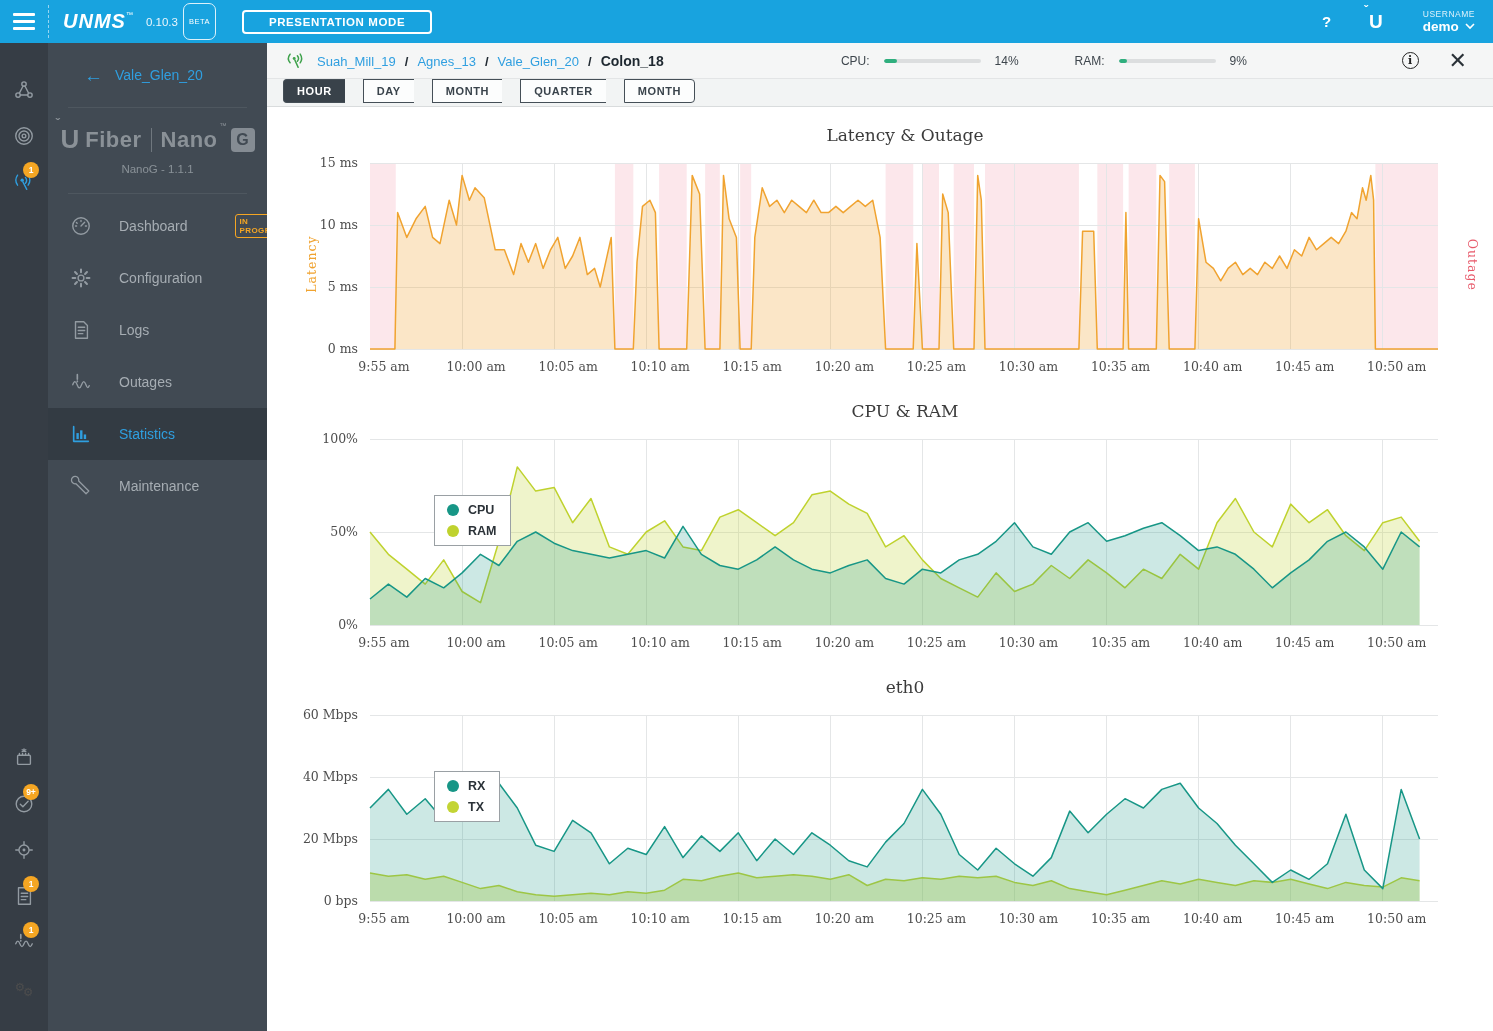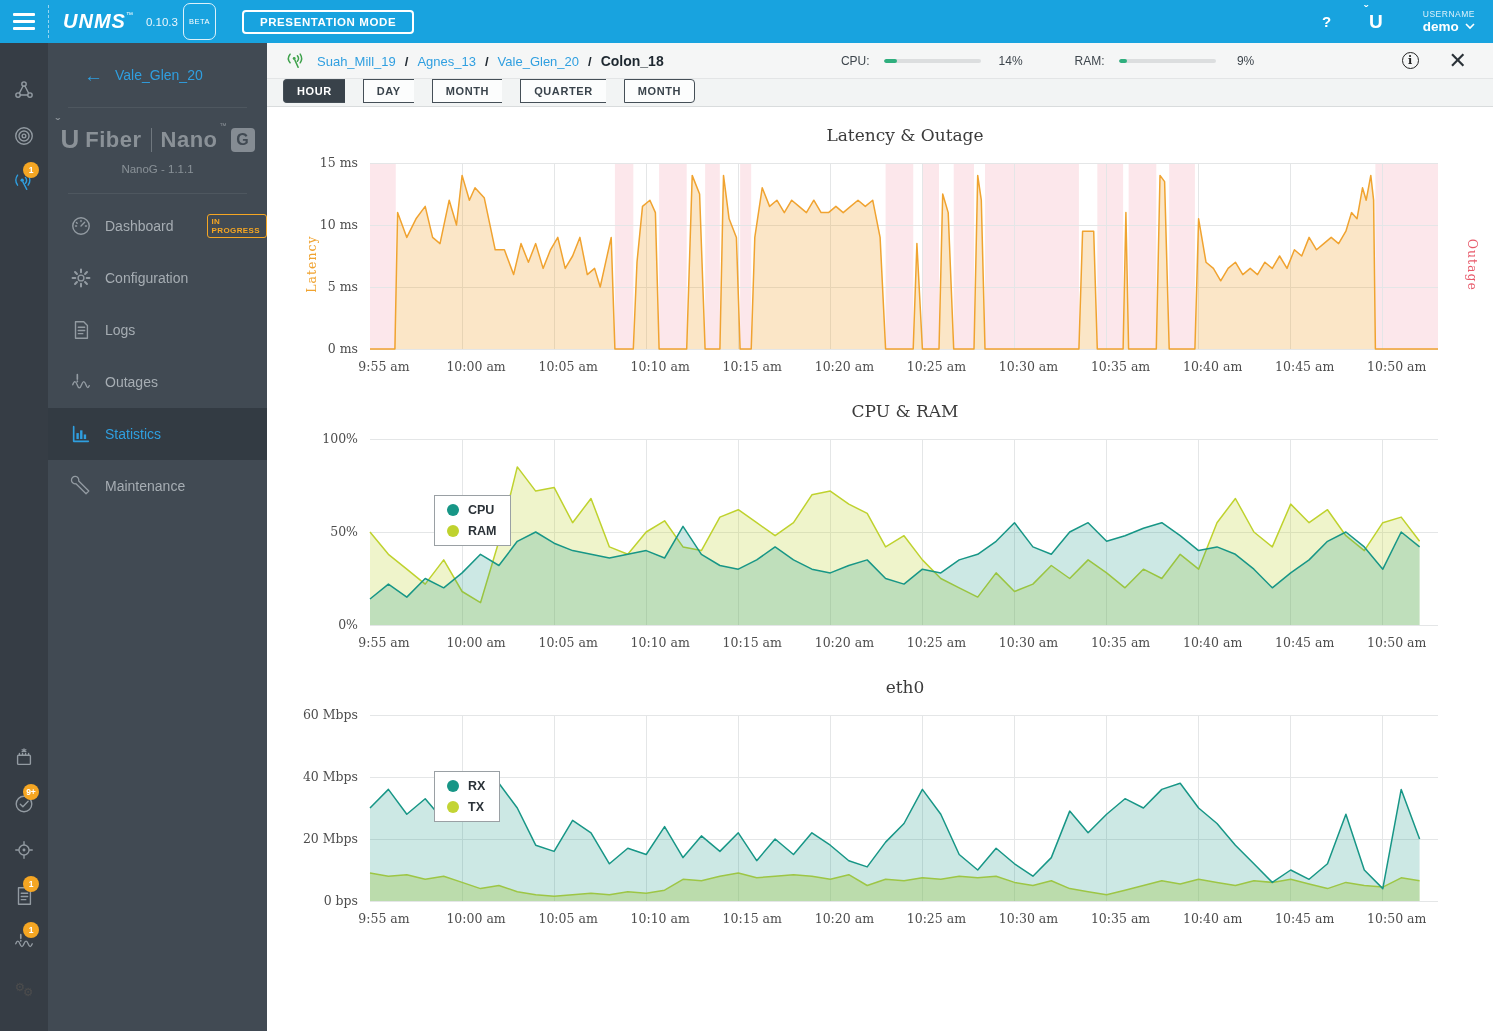--- a/index.html
+++ b/index.html
@@ -12,21 +12,21 @@
   .hamburger { width:48px; height:43px; display:flex; flex-direction:column;
     justify-content:center; align-items:center; gap:4px; cursor:pointer; }
   .hamburger span { display:block; width:22px; height:3px; background:#fff; border-radius:1px; }
   .topbar-sep { height:33px; border-left:1px dashed rgba(255,255,255,.55); margin-right:14px; }
   .brand { color:#fff; font-weight:bold; font-size:20px; letter-spacing:1px; margin-right:4px; position:relative;font-style:italic; }
   .brand:after { content:"™"; font-size:7px; position:absolute; top:1px; right:-8px; font-weight:normal; }
   .version { color:#eaf6fc; font-size:11.5px; margin-left:16px; }
   .beta-chip { color:#fff; font-size:7.5px; font-weight:normal; border:1px solid rgba(255,255,255,.85);
     border-radius:7px; padding:13px 5px; margin-left:5px; letter-spacing:.5px; }
   .pres-btn { margin-left:26px; background:transparent; border:2px solid #fff; border-radius:4px;
-    color:#fff; font-size:11.5px; font-weight:bold; letter-spacing:.6px; padding:4px 16px;
+    color:#fff; font-size:11.5px; font-weight:bold; letter-spacing:.6px; padding:4px 25px;
     font-family:"Liberation Sans",sans-serif; cursor:pointer; }
   .topbar .spacer { flex:1; }
   .help-icon { color:#fff; font-size:15px; font-weight:bold; margin-right:38px; cursor:pointer; }
   .ulogo { color:#fff; font-size:19px; font-weight:bold; margin-right:40px; position:relative; cursor:pointer; }
   .ulogo:before { content:"ˇ"; position:absolute; top:-7px; left:-5px; font-size:12px; }
   .usergroup { margin-right:18px; text-align:right; cursor:pointer; }
   .userlabel { color:rgba(255,255,255,.85); font-size:8.5px; letter-spacing:.5px; }
   .username { color:#fff; font-size:13.5px; font-weight:bold; display:flex; align-items:center; gap:6px; }
 
   
@@ -50,36 +50,36 @@
   .devlogo .u-mark { font-size:26px; font-weight:bold; position:relative; }
   .devlogo .u-mark:before { content:"ˇ"; position:absolute; top:-8px; left:-5px; font-size:13px; }
   .devlogo .word { font-size:22px; font-weight:bold; letter-spacing:.5px; }
   .devlogo .vbar { width:1px; height:24px; background:#6F777E; margin:0 3px; }
   .devlogo .tm { font-size:7px; align-self:flex-start; margin:-2px -2px 0 -4px; }
   .devlogo .gbox { width:24px; height:24px; border-radius:4px; background:#858C93; color:#414A53;
     font-weight:bold; font-size:16px; display:flex; align-items:center; justify-content:center; }
   .dev-version { color:#8A9298; font-size:11.5px; margin-top:8px; }
 
   .menu { margin-top:6px; }
-  .menu-item { height:52px; display:flex; align-items:center; padding-left:22px; gap:13px;
+  .menu-item { height:52px; display:flex; align-items:center; padding-left:22px; gap:27px;
     color:#A6ADB3; font-size:14px; cursor:pointer; }
   .menu-item.active { background:#333B43; color:#2F9FE0; }
   .menu-item .chip { border:1px solid #F5A623; color:#F5A623; font-size:8px; font-weight:bold;
     letter-spacing:.4px; border-radius:3px; padding:2px 4px; margin-left:20px; }
 
   
   .main { flex:1; background:#fff; display:flex; flex-direction:column; overflow:hidden; }
   .content-header { height:36px; background:#F5F6F6; border-bottom:1px solid #E3E5E6;
     display:flex; align-items:center; padding:0 18px; flex-shrink:0; }
   .crumbs { display:flex; align-items:flex-end; gap:9px; font-size:13px; }
   .crumb-link { color:#2F9FE0; cursor:pointer; }
   .crumb-sep { color:#222B33; font-weight:bold; }
   .crumb-current { color:#1E2830; font-weight:bold; font-size:14px; }
   .gauges { display:flex; align-items:center; margin-left:auto; }
-  .gauge { display:flex; align-items:center;text-align:center; }
+  .gauge { display:flex; align-items:center; }
   .gauge .glabel { font-size:12px; color:#3E464D; }
   .gauge .gtrack { width:97px; height:4px; background:#DCDEDF; border-radius:2px; margin-left:14px;
     position:relative; overflow:hidden; }
   .gauge .gfill { position:absolute; left:0; top:0; bottom:0; background:#2FAF7E; border-radius:2px; }
   .gauge .gval { font-size:12px; color:#3E464D; margin-left:14px; min-width:32px; }
   .hdr-icons { display:flex; align-items:center; gap:30px; margin-left:140px; margin-right:8px; }
   .info-icon { width:17px; height:17px; border:1.5px solid #222; border-radius:50%; color:#222;
     font-size:11px; font-weight:bold; display:flex; align-items:center; justify-content:center;
     font-family:"DejaVu Serif",serif; cursor:pointer; }
   .close-icon { font-size:22px; color:#2B3238; font-weight:300; line-height:1; cursor:pointer; }

